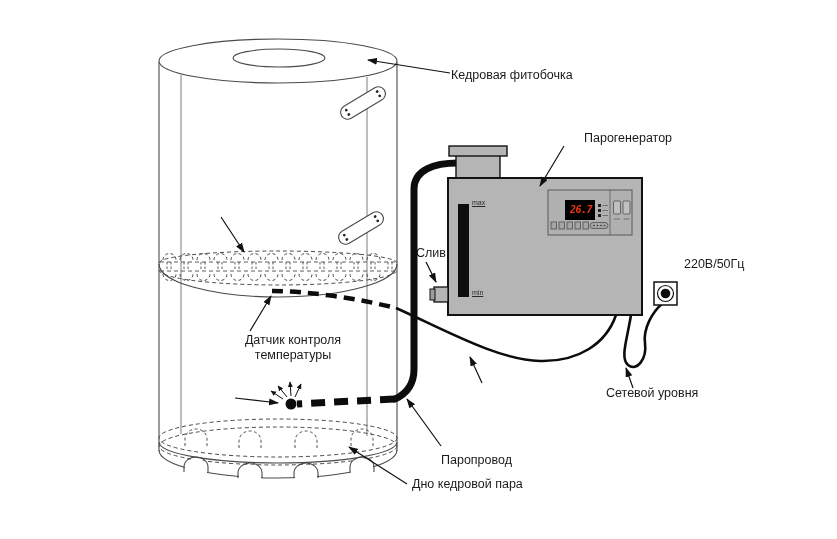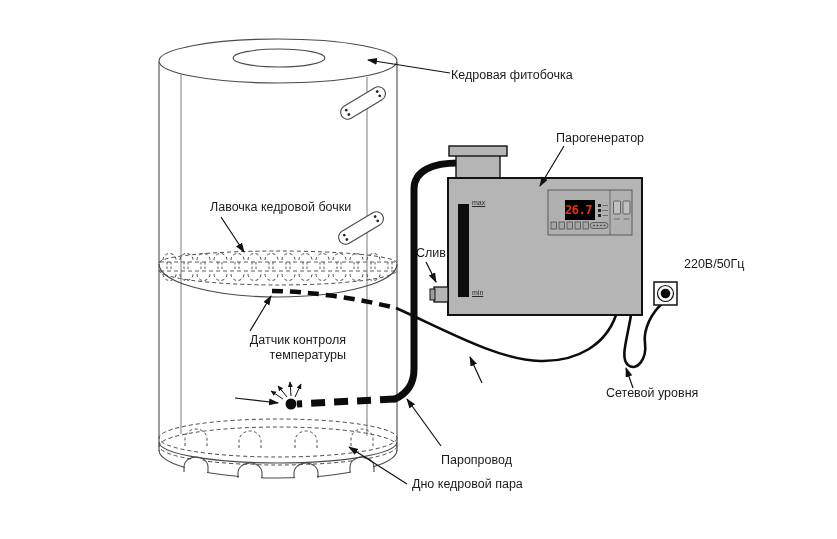--- a/index.html
+++ b/index.html
@@ -1,23 +1,23 @@
 <!DOCTYPE html>
 <html><head>
 <meta charset="utf-8">
 <style>
   html,body{margin:0;padding:0;background:#fff;}
   .canvas{position:relative;width:837px;height:539px;background:#fff;overflow:hidden;
           font-family:"Liberation Sans",sans-serif;padding-left:38px;}
   .canvas svg{position:absolute;left:0;top:0;}
   .lbl{position:absolute;font-size:12.5px;line-height:14.5px;color:#1b1b1b;white-space:nowrap;}
-  .center{text-align:right;}
+  .center{text-align:center;}
   .display{position:absolute;left:565px;top:200px;width:30px;height:20px;background:#000;
-           color:#e8350e;font-family:"DejaVu Sans Mono",monospace;font-size:12px;font-weight:bold;
-           text-align:right;line-height:20px;padding-right:3px;box-sizing:border-box;letter-spacing:-0.5px;}
+           color:#e8350e;font-family:"DejaVu Sans Mono",monospace;font-size:10px;font-weight:bold;
+           text-align:right;line-height:20px;padding-right:3px;box-sizing:border-box;letter-spacing:-0.5px;font-style:italic;}
   .lvl{position:absolute;font-size:7px;line-height:8px;color:#2a2a2a;text-decoration:underline;}
 </style>
 </head>
 <body>
 
 <div class="canvas">
 
 <svg width="837" height="539" viewBox="0 0 837 539">
   <defs>
     <marker id="ah" markerUnits="userSpaceOnUse" markerWidth="11" markerHeight="8" refX="9" refY="3.5" orient="auto">
@@ -161,22 +161,21 @@
     <path d="M250 331 L271 296" marker-end="url(#ah)"></path>
     <path d="M235 398 L278 403" marker-end="url(#ah)"></path>
     <path d="M482 383 L470 357" marker-end="url(#ah)"></path>
     <path d="M633 388 L626 368" marker-end="url(#ah)"></path>
     <path d="M441 446 L407 399" marker-end="url(#ah)"></path>
     <path d="M407 484 L349 447" marker-end="url(#ah)"></path>
   </g>
 </svg>
 
 <div class="lbl" style="left:451px;top:68px">Кедровая фитобочка</div>
-<div class="lbl" style="left:556px;top:131px">Парогенератор</div>
-<div class="lbl" style="left:210px;top:200px">Лавочка кедровой бочки</div>
+<div class="lbl" style="left:584px;top:131px">Парогенератор</div>
 <div class="lbl" style="left:416px;top:246px">Слив</div>
 <div class="lbl" style="left:684px;top:257px">220В/50Гц</div>
 
 <div class="lbl center" style="left:240px;top:333px;width:106px">
   <div>Датчик контроля</div>
   <div>температуры</div>
 </div>
 
 
 <div class="lbl center" style="left:460px;top:384px;width:132px">

